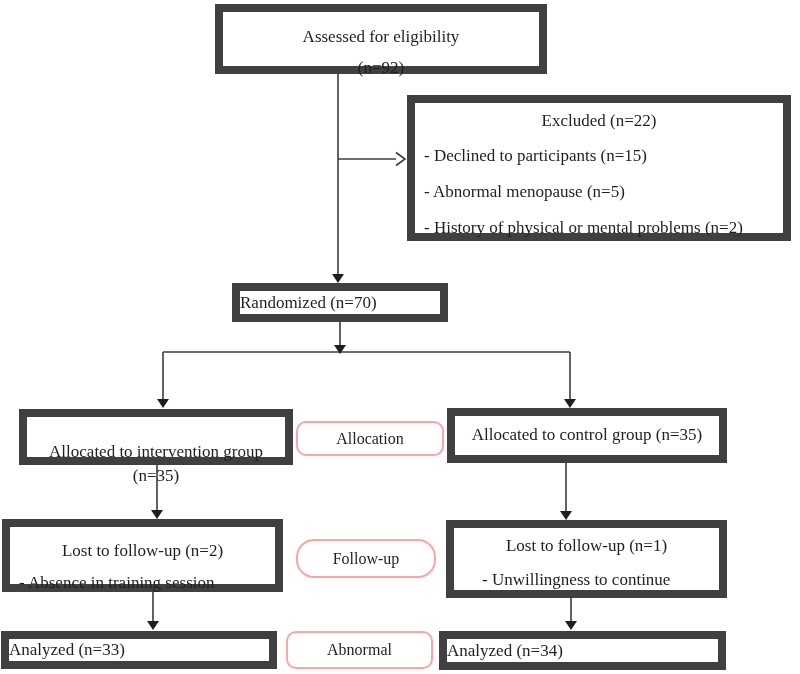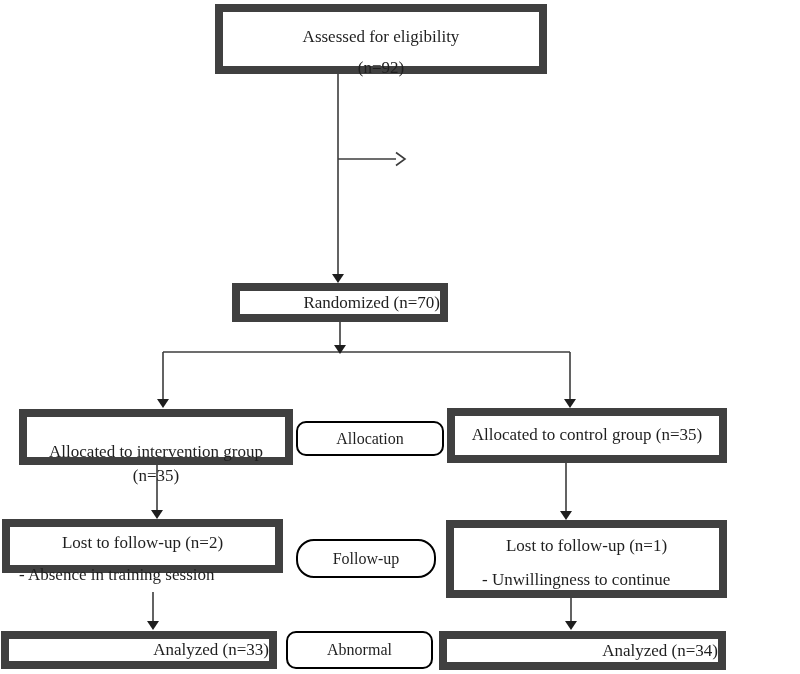--- a/index.html
+++ b/index.html
@@ -16,41 +16,41 @@
     position: absolute;
     box-sizing: border-box;
     border: 8px solid #404040;
     background: #ffffff;
     font-size: 17px;
     line-height: 24px;
   }
   .pill {
     position: absolute;
     box-sizing: border-box;
-    border: 2px solid #000000;
+    border: 2px solid #fca5a5;
     border-radius: 10px;
     background: #ffffff;
     font-size: 16px;
     display: flex;
     align-items: center;
     justify-content: center;
   }
-  .center-flex { display: flex; align-items: center; justify-content: flex-end; text-align: center; }
+  .center-flex { display: flex; align-items: center; justify-content: flex-start; text-align: center; }
 
   
   .b-eligibility { left: 215px; top: 4px;   width: 332px; height: 70px; text-align: center; padding-top: 9px; }
   .b-eligibility .l1, .b-eligibility .l2 { display: block; line-height: 31px; }
   .b-excluded    { left: 407px; top: 95px;  width: 384px; height: 146px; }
   .b-excluded .ex-title { display: block; text-align: center; margin-top: 8px; line-height: 20px; }
   .b-excluded .ex-item  { display: block; text-align: left; padding-left: 9px; margin-top: 13px; line-height: 23px; }
   .b-randomized  { left: 232px; top: 283px; width: 216px; height: 39px; }
   .b-intervention{ left: 19px;  top: 409px; width: 274px; height: 56px; text-align: center; padding-top: 23px; }
   .b-intervention .l1, .b-intervention .l2 { display: block; line-height: 24px; }
   .b-control     { left: 447px; top: 408px; width: 280px; height: 55px; text-align: center; padding-top: 7px; }
-  .b-lost-left   { left: 2px;   top: 519px; width: 281px; height: 54px; padding-top: 4px; }
+  .b-lost-left   { left: 2px;   top: 519px; width: 281px; height: 73px; padding-top: 12px; }
   .b-lost-left  .lt-title { display: block; text-align: center; line-height: 24px; }
   .b-lost-left  .lt-reason{ display: block; text-align: left; padding-left: 9px; margin-top: 8px; line-height: 24px; }
   .b-lost-right  { left: 446px; top: 520px; width: 281px; height: 78px; padding-top: 6px; }
   .b-lost-right .lt-title { display: block; text-align: center; line-height: 24px; }
   .b-lost-right .lt-reason{ display: block; text-align: left; padding-left: 28px; margin-top: 10px; line-height: 24px; }
   .b-analyzed-left  { left: 1px;   top: 631px; width: 276px; height: 38px; }
   .b-analyzed-right { left: 439px; top: 631px; width: 287px; height: 39px; }
 
   
   .p-allocation { left: 296px; top: 421px; width: 148px; height: 35px; }
@@ -93,20 +93,26 @@
       <polygon points="147,621 159,621 153,630"></polygon>
       <polygon points="565,621 577,621 571,630"></polygon>
     </g>
   </svg>
 
   <div class="box b-eligibility">
     <span class="l1">Assessed for eligibility</span>
     <span class="l2">(n=92)</span>
   </div>
 
+  <div class="box b-excluded">
+    <span class="ex-title">Excluded (n=22)</span>
+    <span class="ex-item">- Declined to participants (n=15)</span>
+    <span class="ex-item">- Abnormal menopause (n=5)</span>
+    <span class="ex-item">- History of physical or mental problems (n=2)</span>
+  </div>
 
   <div class="box b-randomized center-flex">
     <span>Randomized (n=70)</span>
   </div>
 
   <div class="box b-intervention">
     <span class="l1">Allocated to intervention group</span>
     <span class="l2">(n=35)</span>
   </div>
 

